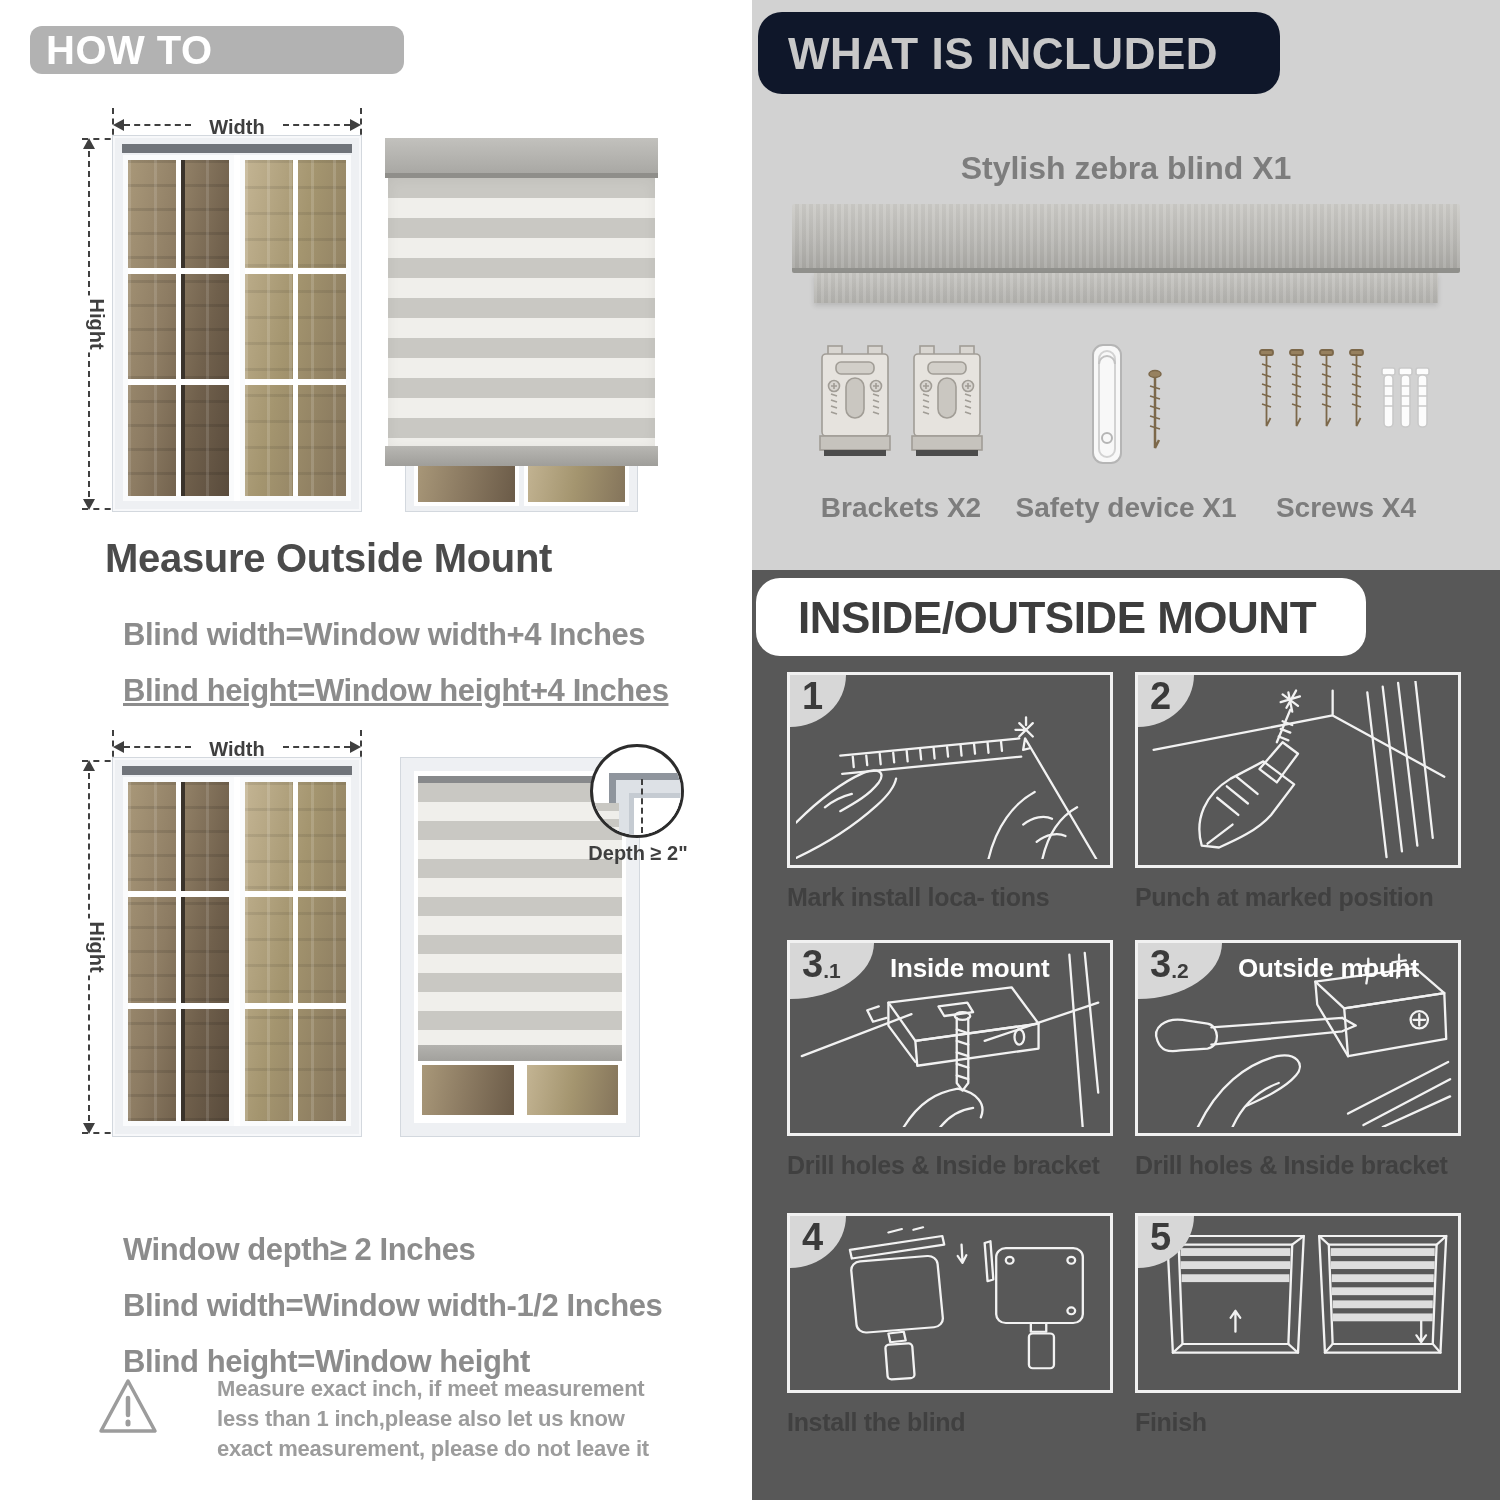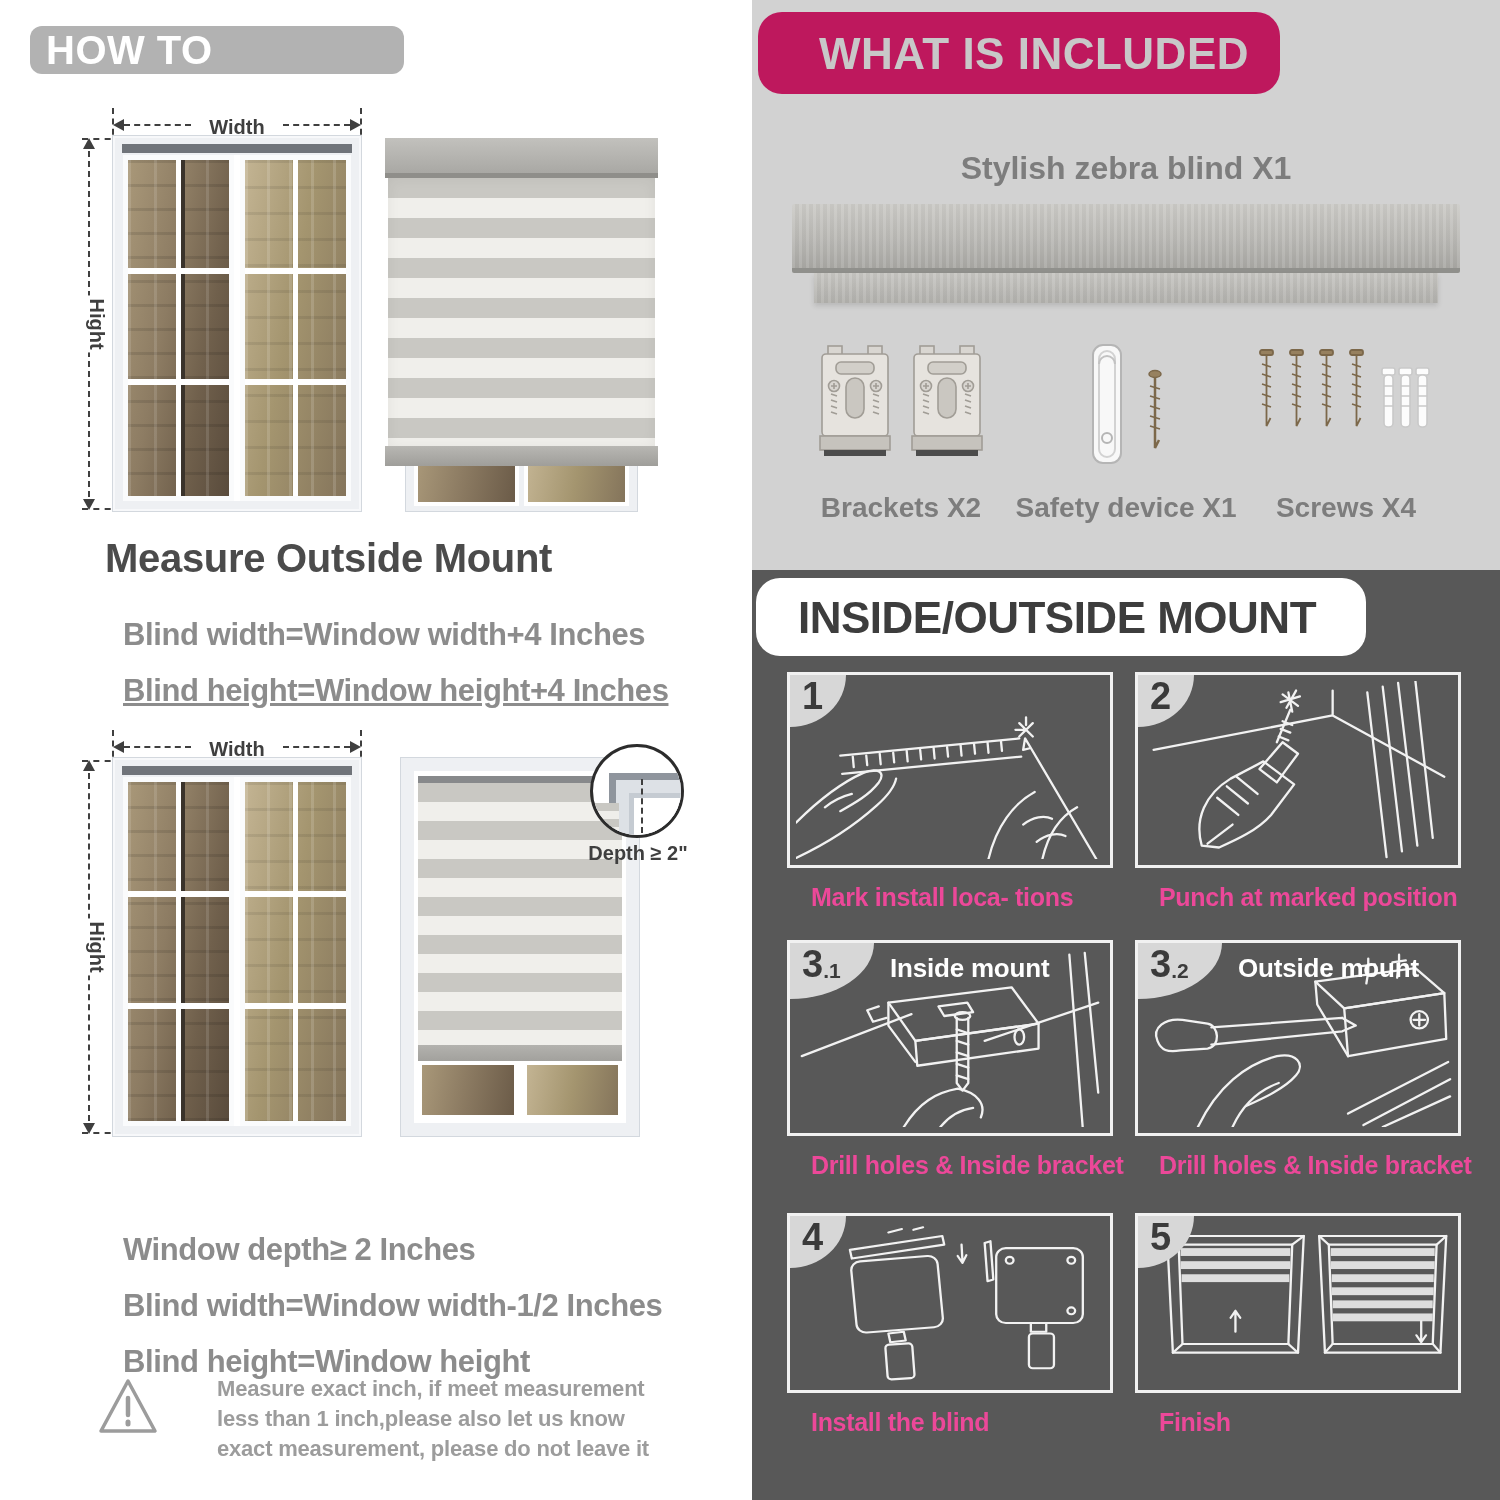--- a/index.html
+++ b/index.html
@@ -86,22 +86,22 @@
   .dc-dash{position:absolute;left:48px;top:32px;height:54px;border-left:2px dashed #3f3f3f;}
   .depth-label{position:absolute;font-size:20px;font-weight:700;color:#3f3f3f;text-align:center;}
 
   
   .h-measure{position:absolute;font-size:40px;font-weight:700;color:#4b4b4b;margin:0;letter-spacing:-.3px;}
   .body-line{position:absolute;font-size:31px;font-weight:700;color:#8c8c8c;margin:18px;letter-spacing:-.4px;}
   .warn-text{position:absolute;font-size:22px;font-weight:700;color:#9c9c9c;line-height:30px;letter-spacing:-.2px;}
 
   
   .right-top-bg{position:absolute;left:752px;top:0;width:748px;height:570px;background:#d2d2d2;}
-  .pill-white-top{position:absolute;left:758px;top:12px;width:522px;height:82px;background:#be185d;border-radius:24px;
-    color:#c8c8c8;font-weight:700;font-size:44px;line-height:84px;padding-left:30px;box-sizing:border-box;letter-spacing:.5px;text-align:center;}
+  .pill-white-top{position:absolute;left:758px;top:12px;width:522px;height:82px;background:#0f172a;border-radius:24px;
+    color:#c8c8c8;font-weight:700;font-size:44px;line-height:84px;padding-left:30px;box-sizing:border-box;letter-spacing:.5px;}
   .product-label{position:absolute;left:752px;top:150px;width:748px;text-align:center;font-size:32px;font-weight:700;color:#7d7d7d;}
   .rail-main{position:absolute;left:792px;top:204px;width:668px;height:64px;border-radius:2px;
     background:repeating-linear-gradient(90deg, rgba(255,255,255,.10) 0 3px, rgba(0,0,0,.02) 3px 7px),
                linear-gradient(180deg,#cbcac6 0%,#b9b8b4 55%,#a8a7a3 100%);
     border-bottom:5px solid #90908c;box-sizing:content-box;}
   .rail-sub{position:absolute;left:814px;top:273px;width:624px;height:30px;
     background:repeating-linear-gradient(90deg, rgba(255,255,255,.10) 0 3px, rgba(0,0,0,.02) 3px 7px),
                linear-gradient(180deg,#c6c5c1,#b0afab);box-shadow:0 3px 5px rgba(0,0,0,.12);}
   .inc-item{position:absolute;top:342px;height:182px;display:flex;flex-direction:column;align-items:center;justify-content:space-between;}
   .inc-label{font-size:28px;font-weight:700;color:#7d7d7d;white-space:nowrap;}
@@ -113,21 +113,21 @@
   .step{position:absolute;width:326px;}
   .step-frame{position:relative;height:196px;border:3px solid #f1f1f1;box-sizing:border-box;}
   .step-frame.short{height:180px;}
   .step-badge{position:absolute;left:0;top:0;width:56px;height:52px;background:#d7d7d7;border-radius:0 0 100% 0;
     display:flex;align-items:flex-start;padding:2px 6px 0 12px;box-sizing:border-box;z-index:2;}
   .step-badge.wide{width:84px;height:56px;}
   .badge-num{font-size:38px;font-weight:700;color:#3b3b3b;line-height:1.05;}
   .badge-sub{font-size:21px;font-weight:700;color:#3b3b3b;margin-top:14px;}
   .step-title{position:absolute;left:100px;top:10px;font-size:26px;font-weight:700;color:#ffffff;z-index:2;letter-spacing:-.2px;}
   .art{position:absolute;left:6px;top:6px;width:calc(100% - 12px);height:calc(100% - 12px);}
-  .step-caption{margin-top:15px;font-size:25px;font-weight:700;color:#ec4899;letter-spacing:-.3px;white-space:nowrap;margin-left:24px;}
+  .step-caption{margin-top:15px;font-size:25px;font-weight:700;color:#404040;letter-spacing:-.3px;white-space:nowrap;}
 </style>
 </head>
 <body>
 
 <div class="canvas">
 
   <div class="pill-gray">
     <span>HOW TO MEASURE</span>
   </div>
 

